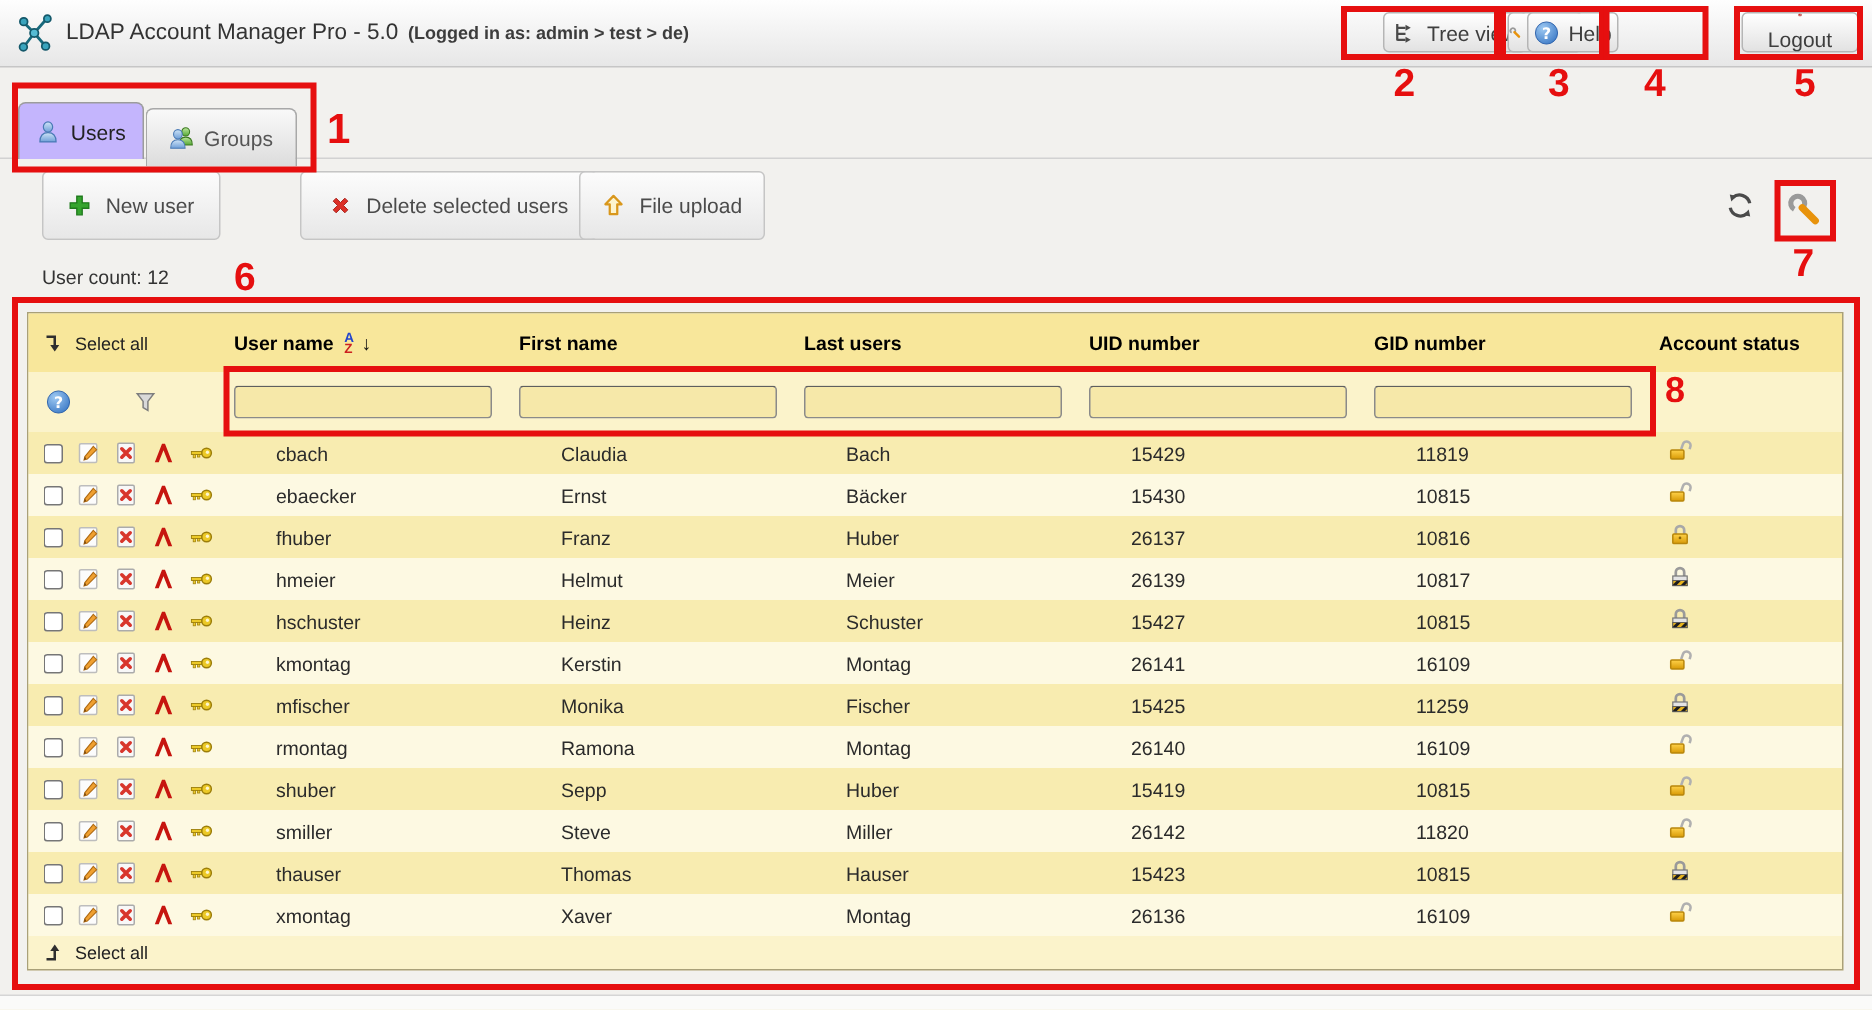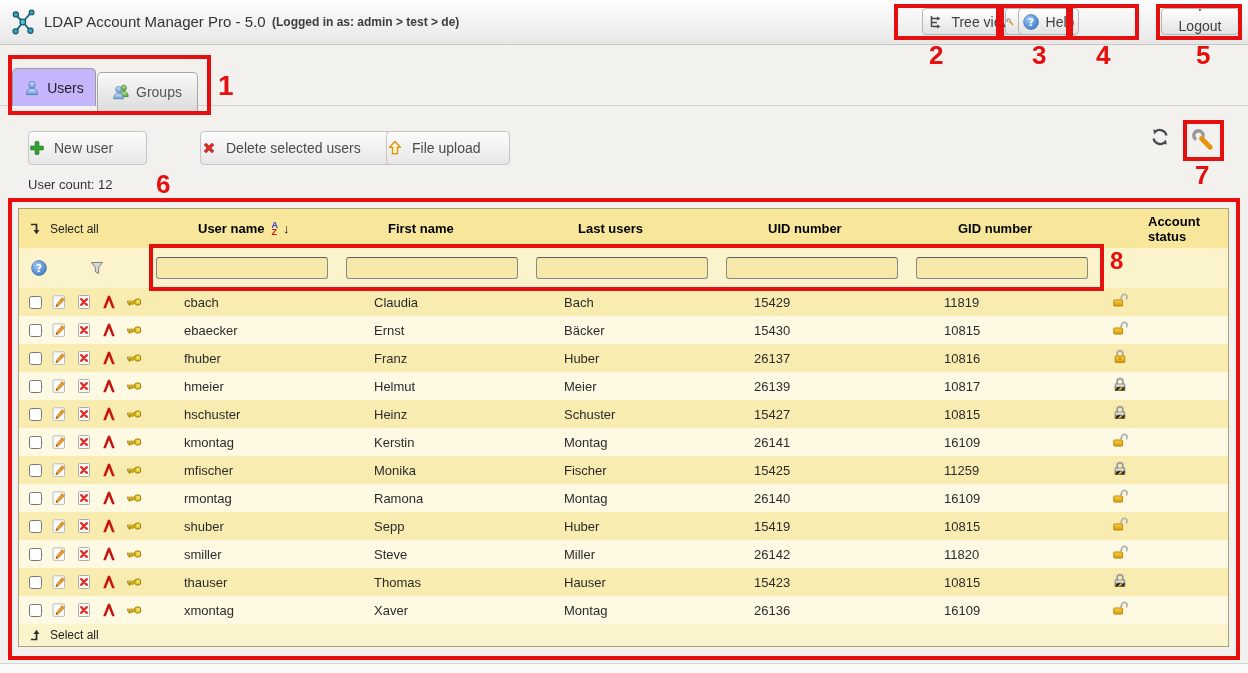--- a/index.html
+++ b/index.html
@@ -23,42 +23,42 @@
 
   
   .tab-underline { position:absolute; left:0; top:105px; width:1248px; height:1px; background:#d2d2d2; }
   .tab { position:absolute; display:flex; align-items:center; justify-content:center; gap:7px;
          border:1px solid #9c9c9c; border-bottom:none; border-radius:5px 5px 0 0; font-size:14px; cursor:pointer; }
   .tab-active { left:12px; top:68px; width:84px; height:38px; background:#c4b5fd; color:#222; z-index:3; }
   .tab-inactive { left:97px; top:72px; width:101px; height:39px;
                   background:linear-gradient(#f9f9f9,#dcdcdc); border-color:#a8a8a8; color:#555; z-index:2; }
 
   
-  .abtn { position:absolute; top:131px; height:34px; display:flex; align-items:center; justify-content:flex-start; gap:9px;
+  .abtn { position:absolute; top:114px; height:46px; display:flex; align-items:center; justify-content:center; gap:9px;
           background:linear-gradient(#fcfcfc,#e7e7e7); border:1px solid #c5c5c5; border-radius:4px;
           font-size:14px; color:#4b4b4b; cursor:pointer; }
   .abtn-new    { left:28px;  width:119px; }
   .abtn-delete { left:160px; width:198px;margin-left:40px; }
   .abtn-upload { left:386px; width:124px; }
   .tool-ic { position:absolute; cursor:pointer; }
   .ic-refresh { left:1151px; top:128px; }
   .ic-wrench  { left:1191px; top:128px; }
   .usercount { position:absolute; left:28px; top:177px; font-size:13px; color:#333; }
 
   
   .table { position:absolute; left:18px; top:208px; width:1211px; border:1px solid #a9a078; background:#fdf9e2; }
   .row { display:grid; grid-template-columns:135px 190px 190px 190px 190px 190px 1fr; align-items:center; }
   .thead { height:39px; background:#f8e79b; }
   .frow  { height:40px; background:#fbf3cb; }
   .drow  { height:28px; }
   #tbody .drow:nth-child(odd)  { background:#f8ecb0; }
   #tbody .drow:nth-child(even) { background:#fdf9e2; }
   .tfoot { height:22px; background:#fbf3cb; display:flex; align-items:center; }
   .cell { padding-left:2px; }
-  .cell.h { font-size:13px; font-weight:bold; color:#000; display:flex; align-items:center; gap:4px; cursor:pointer;margin-left:42px; }
+  .cell.h { font-size:13px; font-weight:bold; color:#000; display:flex; align-items:center; gap:4px; cursor:pointer; }
   .cell.t { font-size:13px; color:#2b2b2b;margin-left:28px; }
   .actions { display:flex; align-items:center; }
   .thead .actions { gap:7px; padding-left:10px; font-size:12px; color:#222; }
   .frow .actions svg:first-child { margin-left:10px; }
   .frow .actions svg:last-child { margin-left:42px; }
   .drow .actions { gap:9px; padding-left:10px; }
   .tfoot-inner { display:flex; align-items:center; gap:7px; padding-left:10px; font-size:12px; color:#222; }
   .filter { width:172px; height:22px; background:#f6e8a9; border:1px solid #8a8a8a; border-top-color:#5f5f5f;
             border-radius:3px; outline:none; font-size:13px; padding:0 4px; color:#333; }
   .statuscell { padding-left:8px; }

